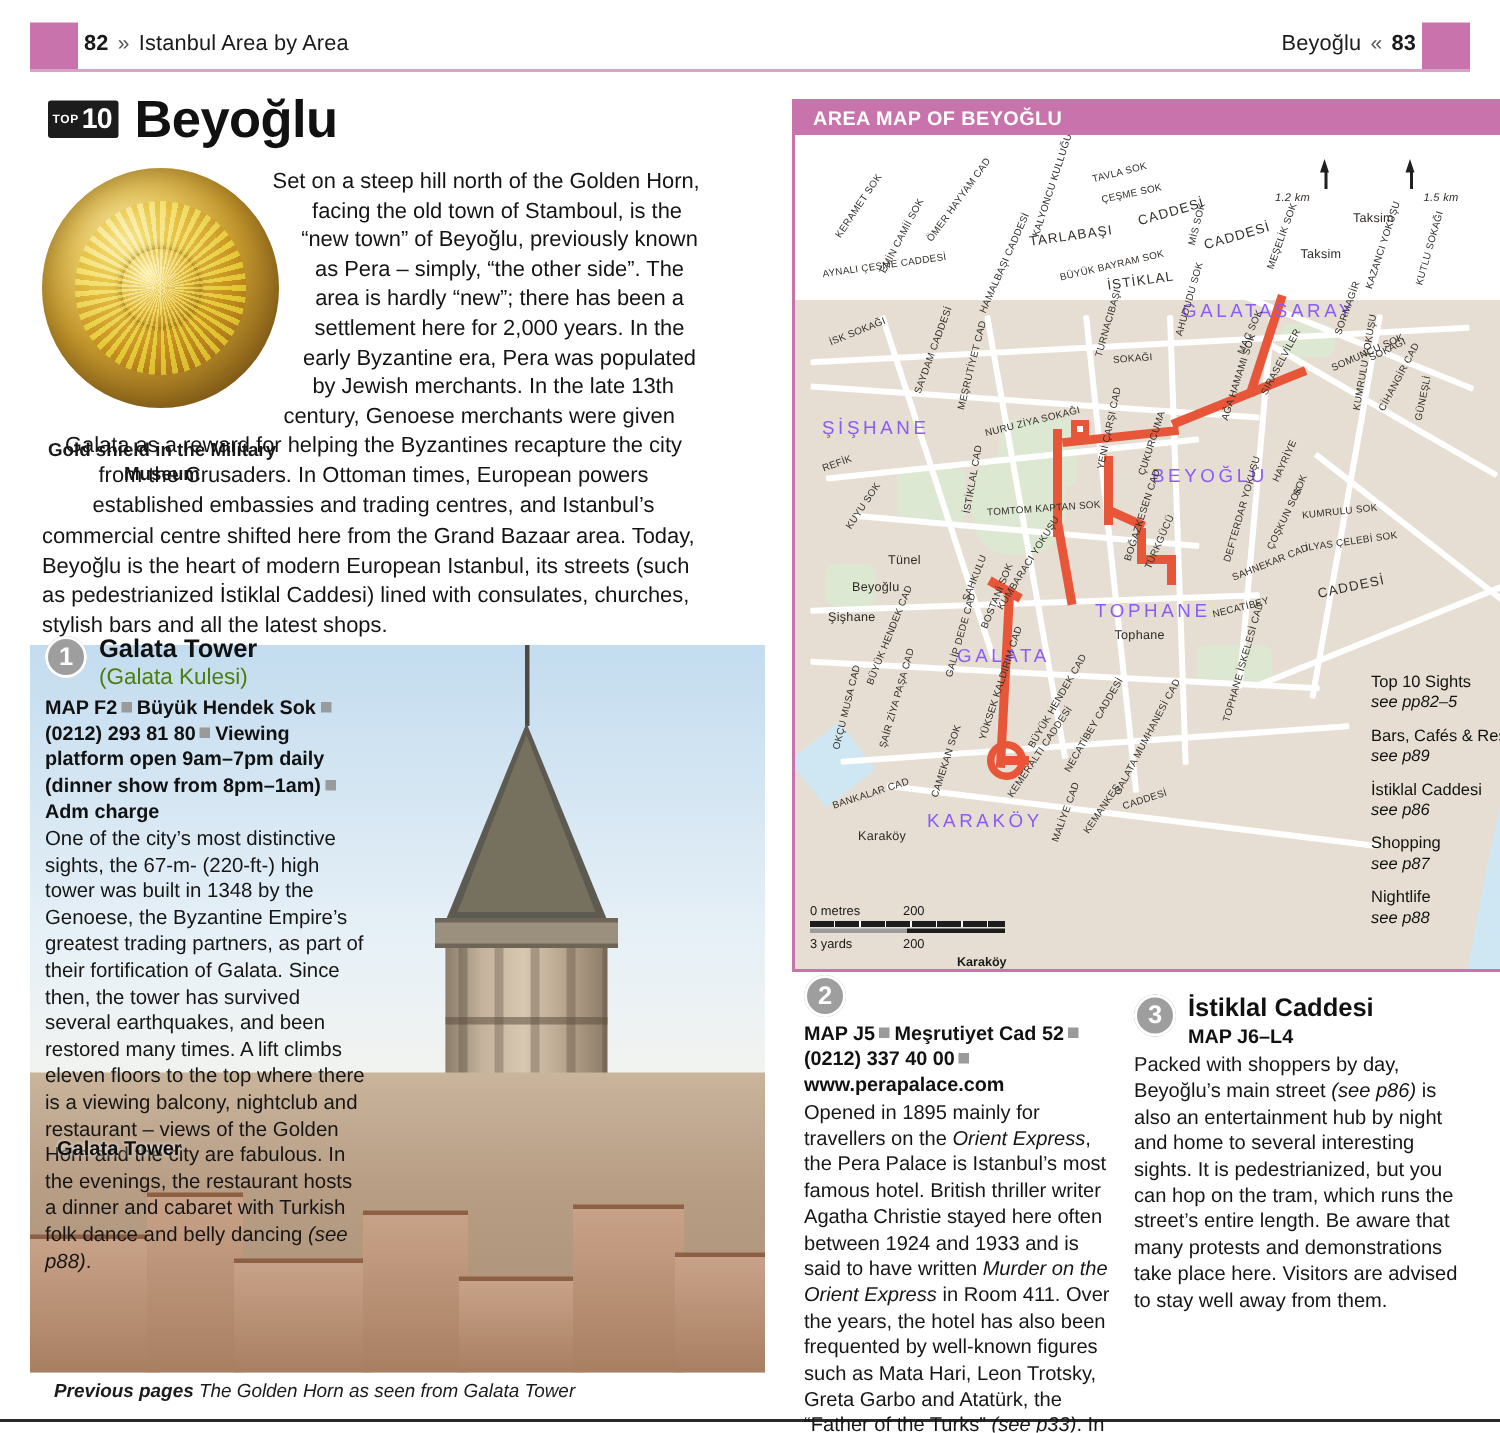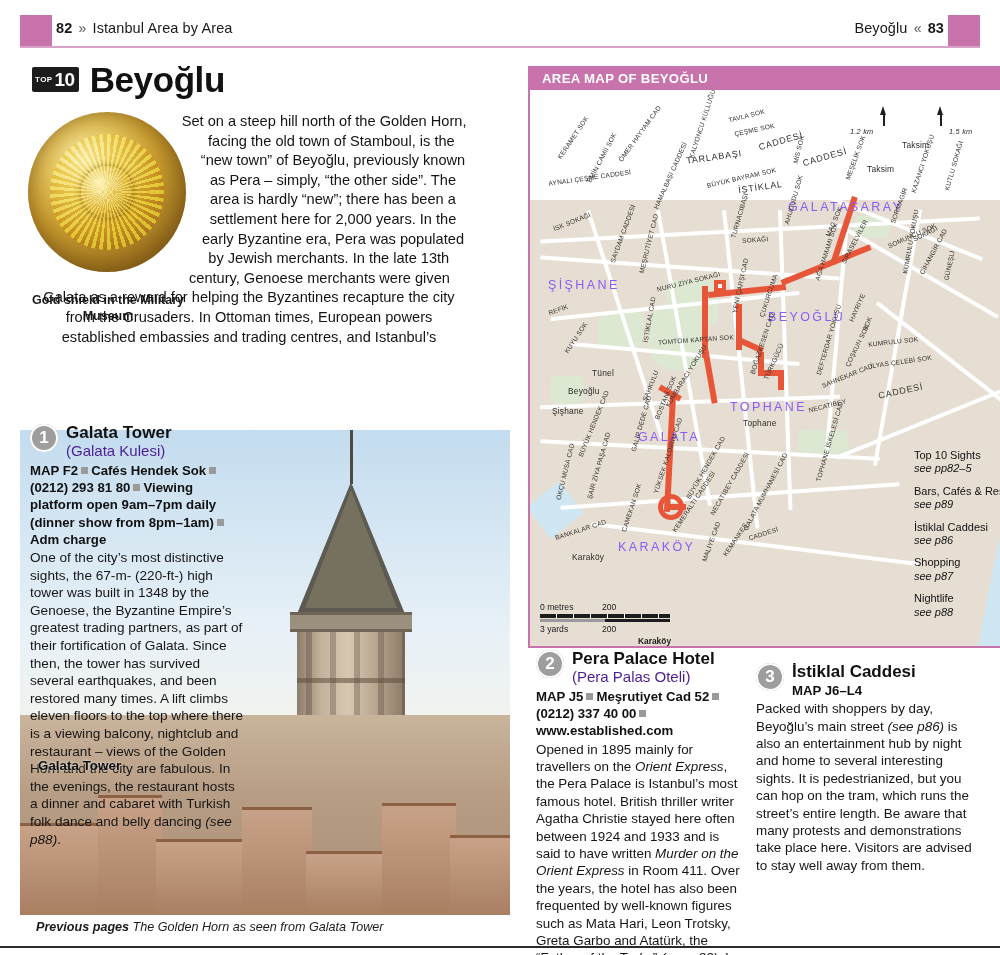--- a/index.html
+++ b/index.html
@@ -103,21 +103,21 @@
     background: #9e9e9e; color: #ffffff;
     font-size: 17px; font-weight: bold;
     box-shadow: 0 0 0 2px #ffffff inset;
     flex: none;
   }
   .entry-head { display: flex; align-items: flex-start; gap: 8px; }
   .entry-title {
     font-size: 17px; font-weight: bold; color: #111; line-height: 18px;
   }
   .entry-sub {
-    font-size: 15px; color: #4c1d95; line-height: 18px; font-weight: normal; margin-top: 28px;
+    font-size: 15px; color: #4d7c0f; line-height: 18px; font-weight: normal; margin-top: 28px;
   }
   .entry-meta {
     font-size: 13.2px; font-weight: bold; color: #111;
     line-height: 17.2px; margin-top: 2px;
   }
   .sq { display: inline-block; width: 7px; height: 7px; background: #9a9a9a;
         margin: 0 3px 1px 3px; }
   .entry-body {
     font-size: 13.6px; line-height: 17.6px; color: #161616; margin-top: 1px;
   }
@@ -328,20 +328,21 @@
   </div>
 
   <div class="shield">
     <div class="shield-boss"></div>
   </div>
   <div class="shield-caption">Gold shield in the Military Museum</div>
 
   <div class="intro-wrap">
     <div class="intro-float"></div>
     <div class="intro-text">Set on a steep hill north of the Golden Horn, facing the old town of Stamboul, is the “new town” of Beyoğlu, previously known as Pera – simply, “the other side”. The area is hardly “new”; there has been a settlement here for 2,000 years. In the early Byzantine era, Pera was populated by Jewish merchants. In the late 13th century, Genoese merchants were given Galata as a reward for helping the Byzantines recapture the city from the Crusaders. In Ottoman times, European powers established embassies and trading centres, and Istanbul’s</div>
+    <div class="intro-text cont">commercial centre shifted here from the Grand Bazaar area. Today, Beyoğlu is the heart of modern European Istanbul, its streets (such as pedestrianized İstiklal Caddesi) lined with consulates, churches, stylish bars and all the latest shops.</div>
   </div>
 
   <div class="photo">
     <div class="sky-haze"></div>
     <div class="tower">
       <div class="tower-spire"></div>
       <div class="tower-cone"></div>
       <div class="tower-cone2"></div>
       <div class="tower-balcony"></div>
       <div class="tower-body">
@@ -368,21 +369,21 @@
 
   <div id="entry-galata">
     <div class="entry-head">
       <span class="num-circle">1</span>
       <span>
         <span class="entry-title">Galata Tower</span><br>
         <span class="entry-sub">(Galata Kulesi)</span>
       </span>
     </div>
     <div class="entry-meta">
-      <span>MAP F2</span><span class="sq"></span><span>Cafés Hendek Sok</span><span class="sq"></span><span>(0212) 293 81 80</span><span class="sq"></span><span>Viewing platform open 9am–7pm daily (dinner show from 8pm–1am)</span><span class="sq"></span><span>Adm charge</span>
+      <span>MAP F2</span><span class="sq"></span><span>Büyük Hendek Sok</span><span class="sq"></span><span>(0212) 293 81 80</span><span class="sq"></span><span>Viewing platform open 9am–7pm daily (dinner show from 8pm–1am)</span><span class="sq"></span><span>Adm charge</span>
     </div>
     <div class="entry-body"><span>One of the city’s most distinctive sights, the 67-m- (220-ft-) high tower was built in 1348 by the Genoese, the Byzantine Empire’s greatest trading partners, as part of their fortification of Galata. Since then, the tower has survived several earthquakes, and been restored many times. A lift climbs eleven floors to the top where there is a viewing balcony, nightclub and restaurant – views of the Golden Horn and the city are fabulous. In the evenings, the restaurant hosts a dinner and cabaret with Turkish folk dance and belly dancing </span><i>(see p88)</i><span>.</span></div>
   </div>
 
   <div class="prev-line">
     <b>Previous pages</b>
     <span>The Golden Horn as seen from Galata Tower</span>
   </div>
   <div class="bottom-rule"></div>
 
@@ -566,27 +567,23 @@
         </div>
       </div>
       <div class="sb-karakoy">Karaköy</div>
 
     </div>
   </div>
 
   <div class="col" id="col-left">
     <div class="entry-head">
       <span class="num-circle">2</span>
-      <span>
-        <span class="entry-title">Pera Palace Hotel</span><br>
-        <span class="entry-sub">(Pera Palas Oteli)</span>
-      </span>
     </div>
     <div class="entry-meta">
-      <span>MAP J5</span><span class="sq"></span><span>Meşrutiyet Cad 52</span><span class="sq"></span><span>(0212) 337 40 00</span><span class="sq"></span><span>www.established.com</span>
+      <span>MAP J5</span><span class="sq"></span><span>Meşrutiyet Cad 52</span><span class="sq"></span><span>(0212) 337 40 00</span><span class="sq"></span><span>www.perapalace.com</span>
     </div>
     <div class="entry-body"><span>Opened in 1895 mainly for travellers on the </span><i>Orient Express</i><span>, the Pera Palace is Istanbul’s most famous hotel. British thriller writer Agatha Christie stayed here often between 1924 and 1933 and is said to have written </span><i>Murder on the Orient Express</i><span> in Room 411. Over the years, the hotel has also been frequented by well-known figures such as Mata Hari, Leon Trotsky, Greta Garbo and Atatürk, the “Father of the Turks” </span><i>(see p33)</i><span>. In 1981, the Atatürk</span></div>
   </div>
 
   <div class="col" id="col-right">
     <div class="entry-head" style="margin-top:13px">
       <span class="num-circle">3</span>
       <span>
         <span class="entry-title">İstiklal Caddesi</span><br>
         <span class="entry-meta" style="margin-top:0">MAP J6–L4</span>

